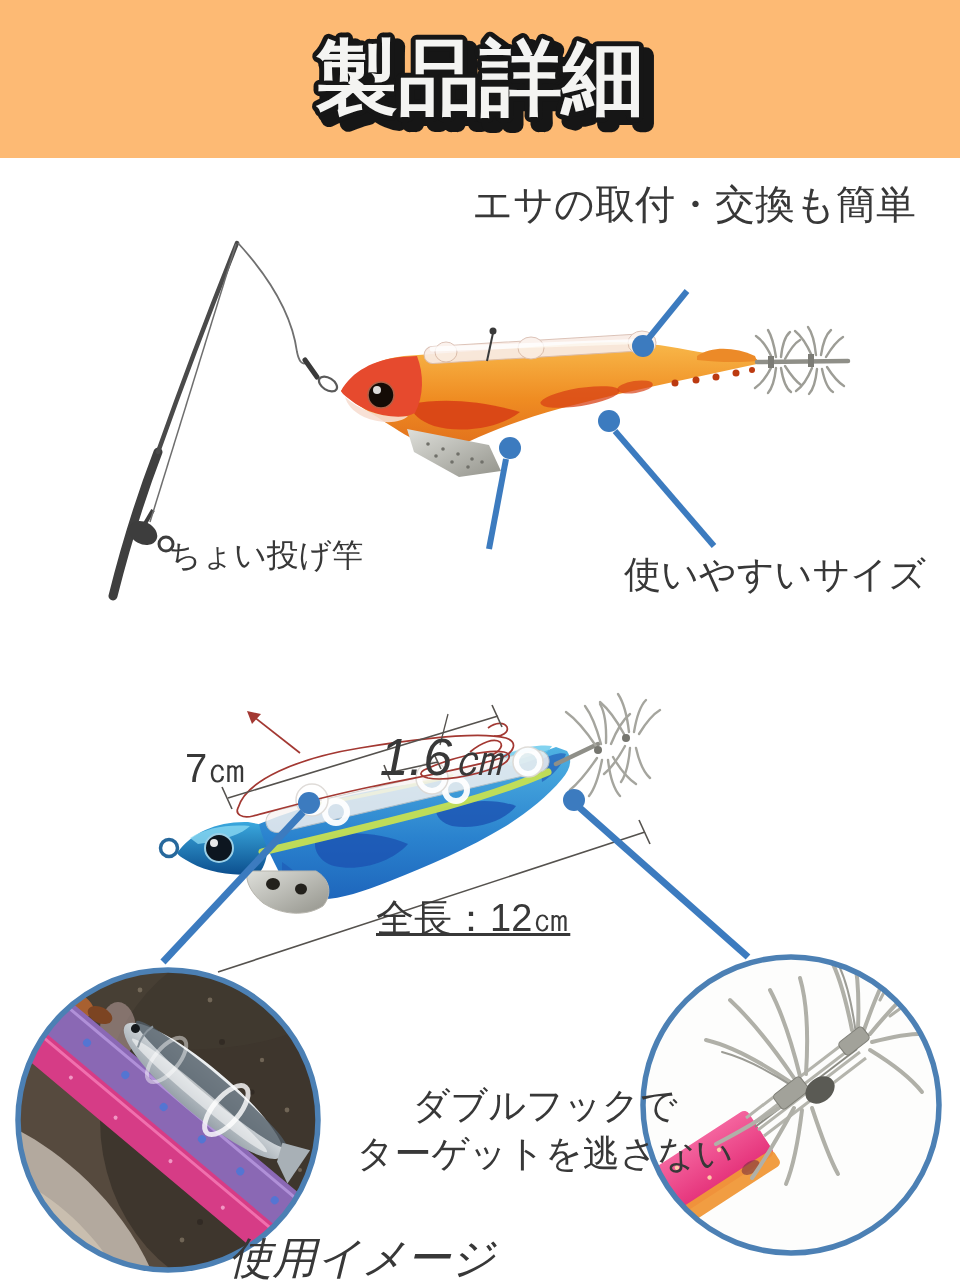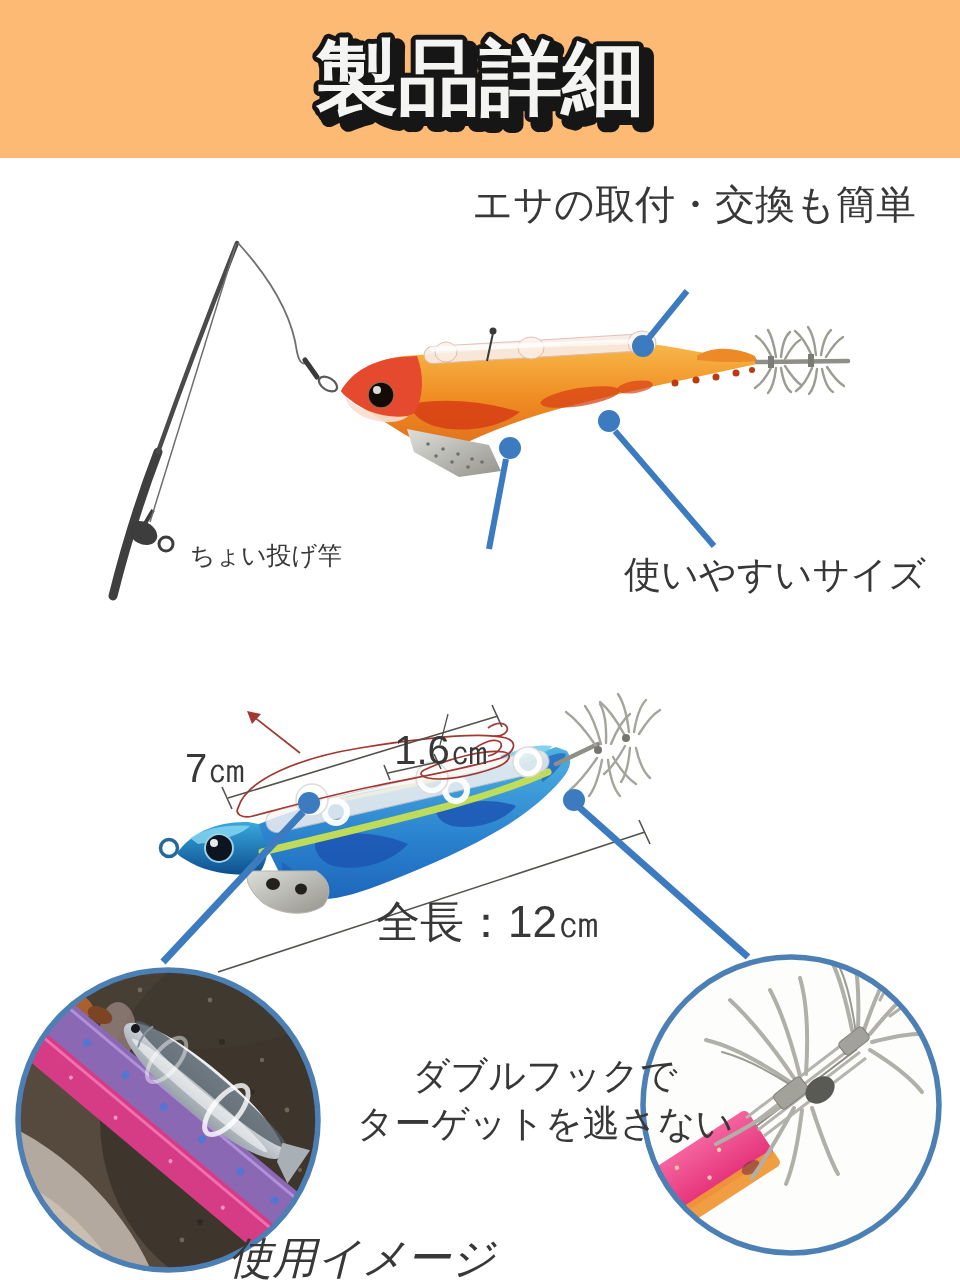--- a/index.html
+++ b/index.html
@@ -6,28 +6,28 @@
   .page { position:relative; width:960px; height:1280px; margin:0 auto; background:#ffffff;
           font-family:"Liberation Sans","DejaVu Sans",sans-serif; color:#383838; overflow:hidden; }
   .banner { position:absolute; top:0; left:0; width:960px; height:158px; background:#fdba74; z-index:0; }
   .banner svg { display:block; width:960px; height:158px; }
   .banner text { font-family:"Liberation Sans","DejaVu Sans",sans-serif; font-weight:bold; }
   .art { position:absolute; top:0; left:0; width:960px; height:1280px; z-index:1; }
   .label { position:absolute; z-index:2; white-space:nowrap; line-height:1.2; }
   .center { transform:translateX(-50%); text-align:center; }
   .ln { display:block; }
   .note   { left:694px; top:174px; font-size:40px; line-height:60px; }
-  .rodcap { left:266px; top:532px; font-size:25px; line-height:46px; }
+  .rodcap { left:266px; top:532px; font-size:32px; line-height:46px; }
   .rattle { left:516px; top:552px; font-size:36px; }
   .sizen  { left:775px; top:551px; font-size:37px; line-height:48px; }
   .baithd { left:28px;  top:654px; font-size:44px; font-weight:500; letter-spacing:-1px; }
   .dim7   { left:216px; top:744px; font-size:40px; }
-  .dim16  { left:442px; top:726px; font-size:40px; }
-  .dimtot { left:376px; top:896px; font-size:44px; }
-  .hooknt { left:545px; top:1052px; font-size:37px; line-height:48px; }
+  .dim16  { left:442px; top:726px; font-size:52px;font-style:italic; }
+  .dimtot { left:376px; top:896px; font-size:38px;text-decoration:underline; }
+  .hooknt { left:545px; top:1082px; font-size:37px; line-height:48px; }
   .usage  { left:362px; top:1232px; font-size:44px;font-style:italic; }
 </style>
 </head>
 <body>
 
 <div class="page">
 
   <div class="banner">
     <svg viewBox="0 0 960 158">
       <text x="484" y="109" text-anchor="middle" font-size="82" fill="#161616" stroke="#161616" stroke-width="14" stroke-linejoin="round" transform="translate(4,5)">製品詳細</text>

